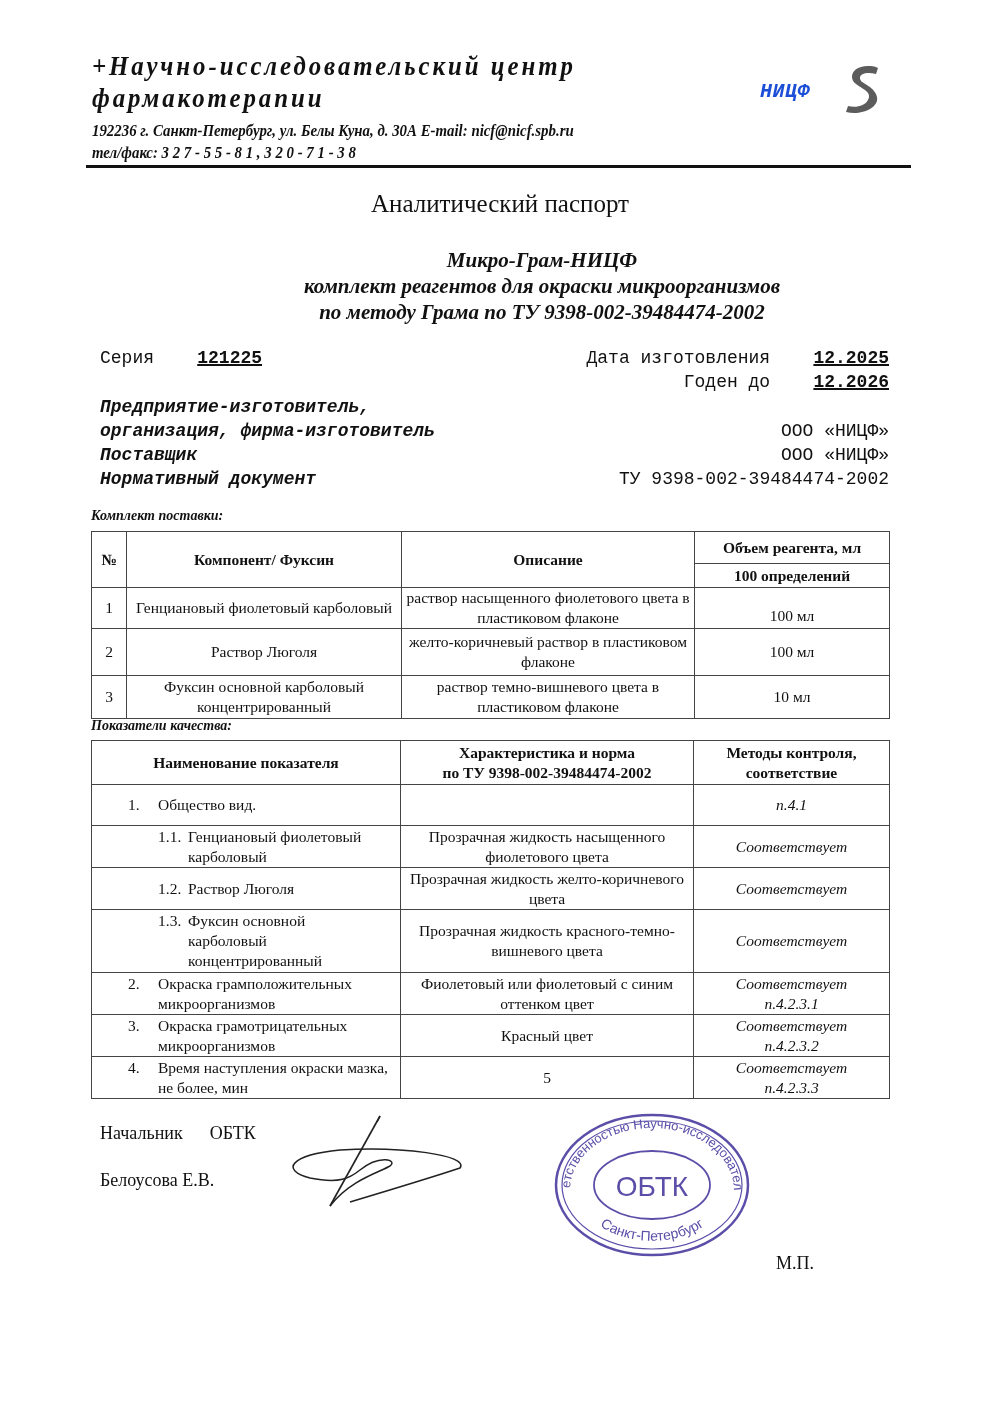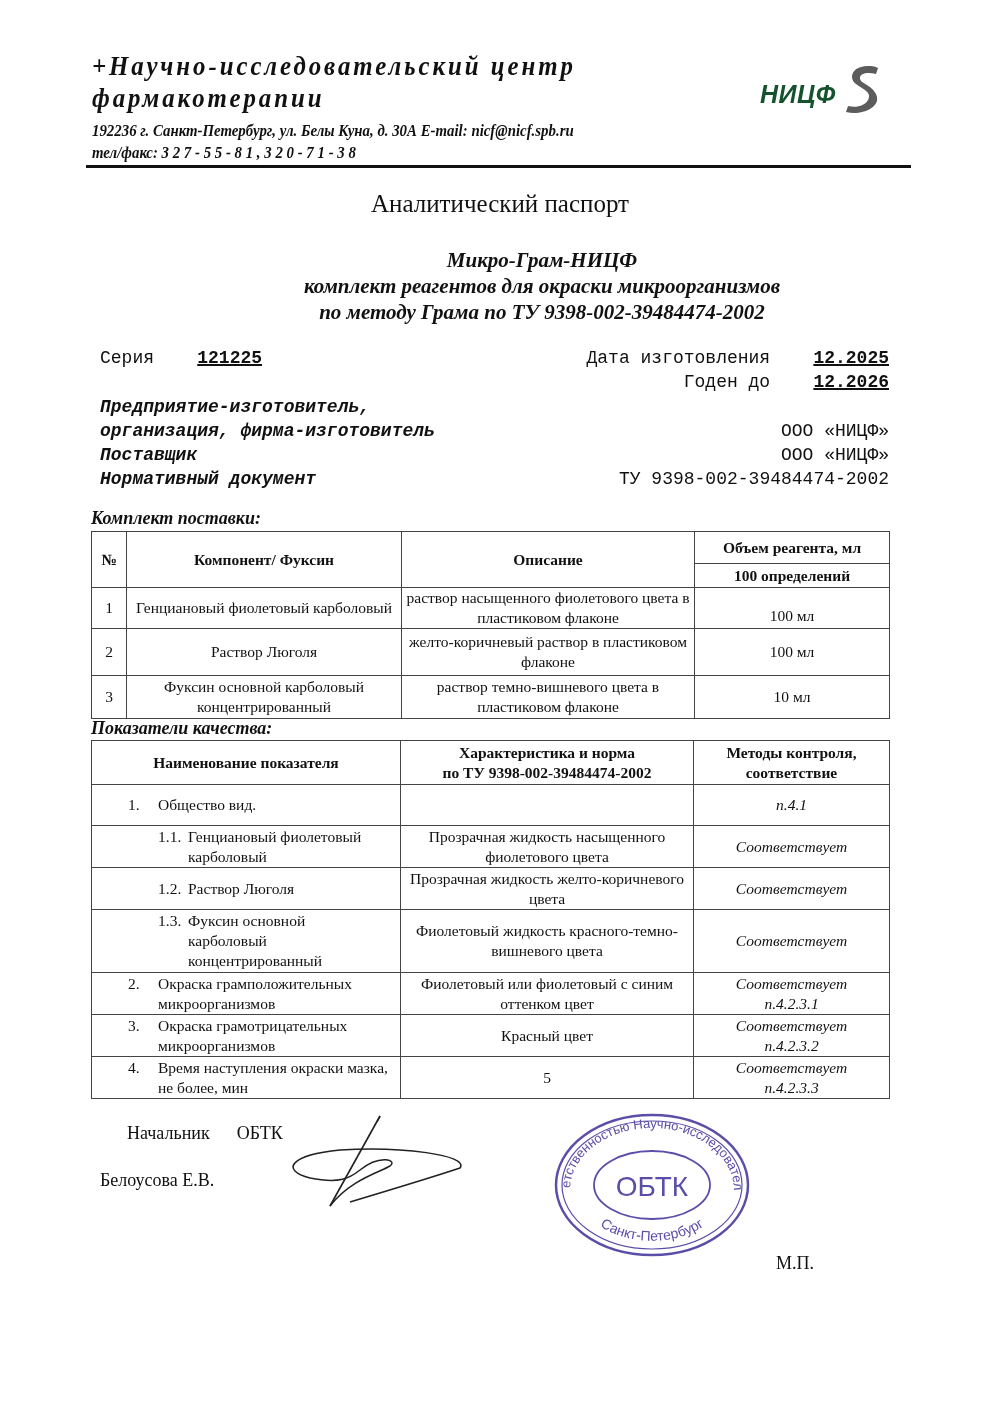--- a/index.html
+++ b/index.html
@@ -2,27 +2,27 @@
 <html><head>
 <meta charset="utf-8">
 <style>
   html, body { margin: 0; padding: 0; background: #ffffff; }
   body { width: 1000px; height: 1414px; position: relative; overflow: hidden; color: #111; font-family: "Liberation Serif", serif; }
   .abs { position: absolute; }
   .hdr-title { left: 92px; top: 50px; font-size: 27px; font-weight: bold; font-style: italic; letter-spacing: 3.2px; line-height: 32px; transform: scaleX(0.92); transform-origin: left top; }
   .hdr-addr { left: 92px; top: 120px; font-size: 16.5px; font-weight: bold; font-style: italic; line-height: 22px; transform: scaleX(0.9); transform-origin: left top; white-space: nowrap; }
   .hdr-rule { left: 86px; top: 165px; width: 825px; height: 3px; background: #111; }
   .logo { left: 760px; top: 64px; width: 125px; height: 50px; }
-  .logo-text { position: absolute; left: 0; top: 16px; font-family: Liberation Sans, sans-serif; font-weight: bold; font-style: italic; font-size: 25px; color: #14532d; letter-spacing: 0.5px; }
+  .logo-text { position: absolute; left: 0; top: 16px; font-family: Liberation Mono, monospace; font-weight: bold; font-style: italic; font-size: 20px; color: #1d4ed8; letter-spacing: 0.5px; }
   .doc-title { left: 0; width: 1000px; top: 190px; text-align: center; font-size: 25px; }
   .prod { left: 0; width: 1000px; top: 247px; text-align: center; font-size: 21px; font-weight: bold; font-style: italic; line-height: 26px; margin-left: 42px; }
   .meta { font-size: 18px; line-height: 24px; white-space: nowrap; font-family: Liberation Mono, monospace; }
   .meta b { text-decoration: underline; text-decoration-thickness: 2px; }
   .lbl-i { font-weight: bold; font-style: italic; }
-  .sec { left: 91px; font-size: 18px; font-weight: bold; font-style: italic; }
+  .sec { left: 91px; font-size: 14px; font-weight: bold; font-style: italic; }
   table { border-collapse: collapse; position: absolute; font-size: 15.5px; table-layout: fixed; }
   td, th { border: 1px solid #444; text-align: center; vertical-align: middle; padding: 0 4px; line-height: 20px; }
   th { font-weight: bold; }
   .t1 { left: 91px; top: 531px; width: 798px; }
   .t2 { left: 91px; top: 740px; width: 798px; }
   .it { font-style: italic; }
   .lft { text-align: left; }
   .num { display: inline-block; width: 30px; text-align: left; }
   .indent1 { padding-left: 36px; }
   .indent2 { padding-left: 66px; }
@@ -156,21 +156,21 @@
     <td>Прозрачная жидкость желто-коричневого цвета</td>
     <td class="it">Соответствует</td>
   </tr>
   <tr style="height:63px">
     <td class="lft indent2">
           <div style="display:flex">
             <span class="num">1.3.</span>
             <span style="width:150px;text-align:left">Фуксин основной карболовый концентрированный</span>
           </div>
         </td>
-    <td>Фиолетовый жидкость красного-темно-вишневого цвета</td>
+    <td>Прозрачная жидкость красного-темно-вишневого цвета</td>
     <td class="it">Соответствует</td>
   </tr>
   <tr style="height:42px">
     <td class="lft indent1">
           <div style="display:flex">
             <span class="num">2.</span>
             <span style="width:230px;text-align:left">Окраска грамположительных микроорганизмов</span>
           </div>
         </td>
     <td>Фиолетовый или фиолетовый с синим оттенком цвет</td>
@@ -201,21 +201,21 @@
         </td>
     <td>5</td>
     <td class="it">
           <div>Соответствует</div>
           <div>п.4.2.3.3</div>
         </td>
   </tr>
 </tbody>
   </table>
 
-<div class="abs sign" style="left:100px; top:1123px;margin-left:27px;">
+<div class="abs sign" style="left:100px; top:1123px;">
   <span>Начальник</span>&nbsp;&nbsp;&nbsp;&nbsp;&nbsp;
   <span>ОБТК</span>
 </div>
 <div class="abs sign" style="left:100px; top:1170px;">Белоусова Е.В.</div>
 
 <svg class="abs" style="left:280px; top:1110px;" width="200" height="100" viewBox="0 0 200 100">
   <path d="M100 6 L50 96" stroke="#222" stroke-width="1.6" fill="none"></path>
   <path d="M100 6 L97 12" stroke="#222" stroke-width="1.6" fill="none"></path>
   <path d="M50 96 C70 70 100 62 110 56 C118 50 100 44 80 60 C70 68 60 74 30 68 C0 60 10 45 60 40 C120 36 190 45 180 58 C150 68 110 80 70 92" stroke="#222" stroke-width="1.5" fill="none"></path>
 </svg>

